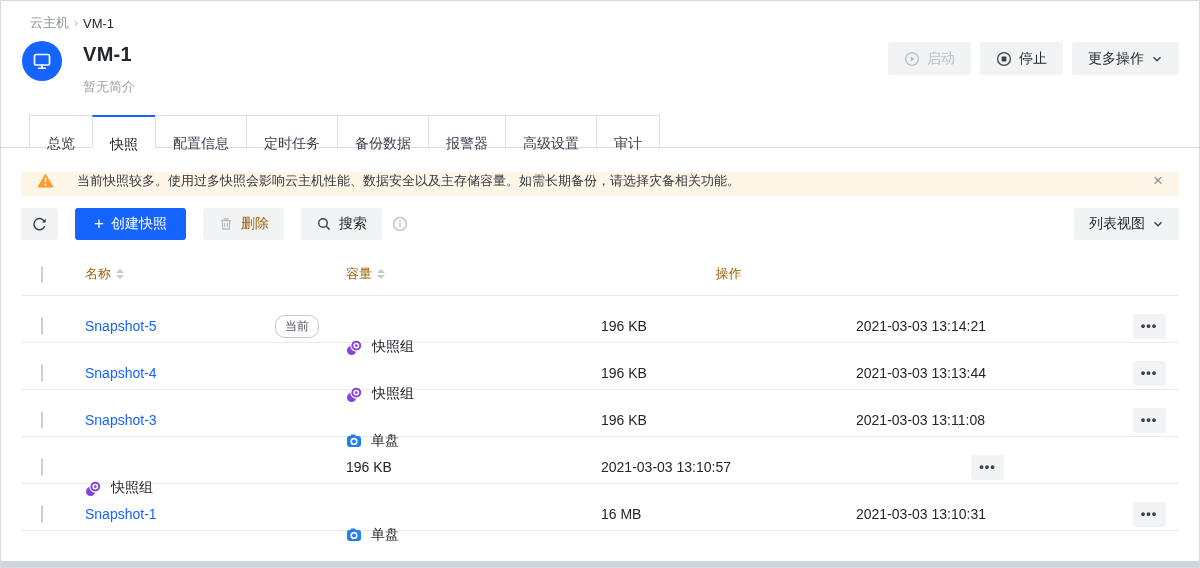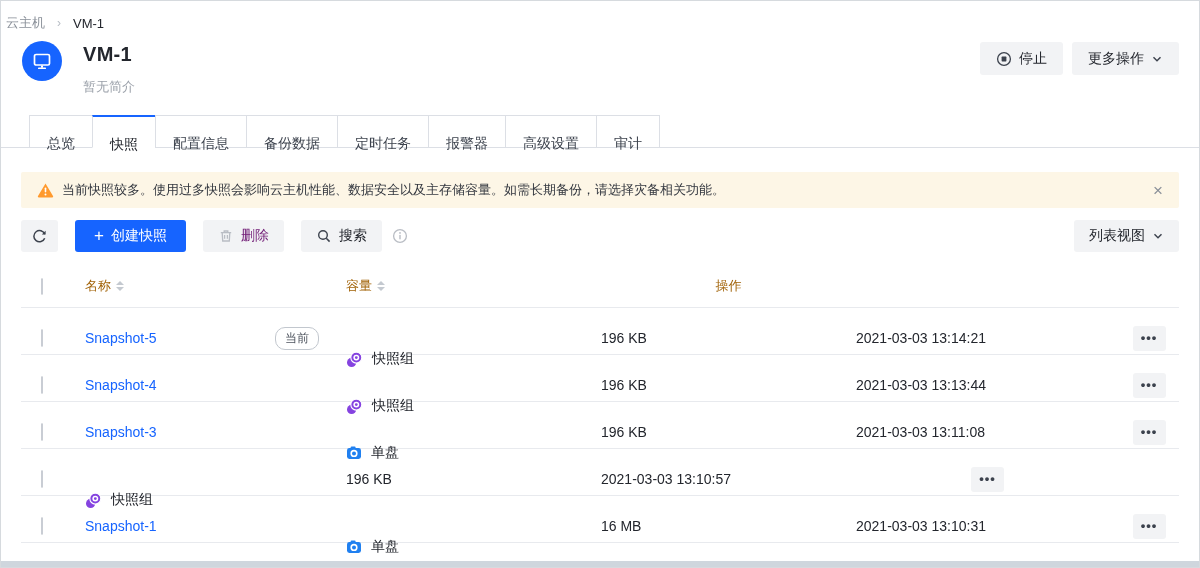--- a/index.html
+++ b/index.html
@@ -5,21 +5,21 @@
   * { margin:0; padding:0; box-sizing:border-box; }
   html,body { background:#e9edf2; }
   body { font-family:"Liberation Sans","DejaVu Sans",sans-serif; }
   .window {
     position:relative; width:1200px; height:568px; background:#fff;
     border:1px solid #d6dade; overflow:hidden; color:#2a2f3a;
   }
   .bottom-strip { position:absolute; left:0; right:0; bottom:0; height:6px; background:#cfd6dd; }
 
   
-  .breadcrumb { padding:13px 20px 0 5px; font-size:13px; color:#8a9099; display:flex; align-items:center; gap:12px; }
+  .breadcrumb { padding:13px 20px 0 29px; font-size:13px; color:#8a9099; display:flex; align-items:center; gap:5px; }
   .breadcrumb .root { color:#8a9099; cursor:pointer; }
   .breadcrumb .sep { color:#b6bcc4; font-size:12px; }
   .breadcrumb .cur { color:#23262d; }
 
   
   .page-header { display:flex; align-items:flex-start; padding:9px 20px 0 21px; }
   .avatar { width:40px; height:40px; border-radius:50%; background:#1664ff; display:flex; align-items:center; justify-content:center; flex:0 0 40px; }
   .titles { margin-left:21px; }
   .title { font-size:20px; font-weight:700; color:#23262d; letter-spacing:.3px; margin-top:2px; }
   .subtitle { margin-top:12px; font-size:13px; color:#9aa0a9; }
@@ -32,31 +32,31 @@
   
   .tabbar { margin-top:19px; padding-left:28px; display:flex; align-items:flex-end; border-bottom:1px solid #dcdfe5; }
   .tab { height:33px; line-height:31px; padding:12px 17px; font-size:14px; color:#3c424d; background:#fff;
          border:1px solid #dcdfe5; border-bottom:none; margin-left:-1px; margin-bottom:-1px; cursor:pointer;
          border-bottom:1px solid #dcdfe5; }
   .tab:first-child { margin-left:0; }
   .tab.active { border-top:2px solid #1664ff; line-height:30px; color:#23262d; border-bottom:1px solid #fff; }
 
   
   .content { padding:0 20px; }
-  .banner { margin-top:24px; height:36px; background:#fdf6e6; border-radius:2px; display:flex; align-items:center;
-            padding:0 16px; font-size:13px; color:#33373f; gap:8px; }
+  .banner { margin-top:24px; height:24px; background:#fdf6e6; border-radius:2px; display:flex; align-items:flex-start;
+            padding:0 16px; font-size:13px; color:#33373f; gap:23px; }
   .banner .close { margin-left:auto; color:#8a9099; font-size:17px; line-height:1; cursor:pointer; }
 
   .toolbar { margin-top:12px; display:flex; align-items:center; gap:17px; }
   .btn { height:32px; background:#f2f3f5; border:none; border-radius:3px; font-size:14px; color:#23262d;
          display:inline-flex; align-items:center; justify-content:center; gap:7px; padding:0 15px; cursor:pointer;
          font-family:inherit; }
   .btn.icononly { width:37px; padding:0; }
   .btn.primary { background:#1664ff; color:#fff; padding:0 19px; }
-  .btn.disabled { color:#701a75; cursor:default; }
+  .btn.disabled { color:#a16207; cursor:default; }
   .plus { font-size:17px; font-weight:400; margin-top:-1px; }
   .info-wrap { display:flex; align-items:center; color:#b9bdc4; margin-left:-7px; cursor:pointer; }
   .view-btn { margin-left:auto; }
 
   
   .grid { display:grid; grid-template-columns:64px 261px 255px 255px 1fr 60px; align-items:center; }
   .thead { height:43px; margin-top:13px; color:#a16207; font-size:13px; border-bottom:1px solid #e8eaee; }
   .th { display:flex; align-items:center; gap:5px; }
   .th.actions { justify-content:center; }
   .trow { height:47px; border-bottom:1px solid #e8eaee; font-size:14px; color:#23262d; }
@@ -94,20 +94,29 @@
           <rect x="9" y="14.5" width="2" height="2.2" fill="#fff"></rect>
           <rect x="6" y="16.6" width="8" height="1.5" rx="0.7" fill="#fff"></rect>
         </svg>
       </span>
     </div>
     <div class="titles">
       <div class="title">VM-1</div>
       <div class="subtitle">暂无简介</div>
     </div>
     <div class="header-actions">
+      <button class="hbtn disabled">
+        <span>
+          <svg width="16" height="16" viewBox="0 0 16 16">
+            <circle cx="8" cy="8" r="6.4" fill="none" stroke="#b9bdc4" stroke-width="1.3"></circle>
+            <path d="M6.7 5.4 L10.6 8 L6.7 10.6 Z" fill="#b9bdc4"></path>
+          </svg>
+        </span>
+        <span>启动</span>
+      </button>
       <button class="hbtn">
         <span>
           <svg width="16" height="16" viewBox="0 0 16 16">
             <circle cx="8" cy="8" r="6.4" fill="none" stroke="#3c424d" stroke-width="1.3"></circle>
             <rect x="5.6" y="5.6" width="4.8" height="4.8" rx="0.6" fill="#3c424d"></rect>
           </svg>
         </span>
         <span>停止</span>
       </button>
       <button class="hbtn">
@@ -118,22 +127,22 @@
           </svg>
         </span>
       </button>
     </div>
   </div>
 
   <div class="tabbar" id="tabbar">
       <div class="tab">总览</div>
       <div class="tab active">快照</div>
       <div class="tab">配置信息</div>
+      <div class="tab">定时任务</div>
       <div class="tab">备份数据</div>
-      <div class="tab">定时任务</div>
       <div class="tab">报警器</div>
       <div class="tab">高级设置</div>
       <div class="tab">审计</div>
     </div>
 
   <div class="content">
 
     <div class="banner">
       <span>
         <svg width="17" height="16" viewBox="0 0 17 16">

